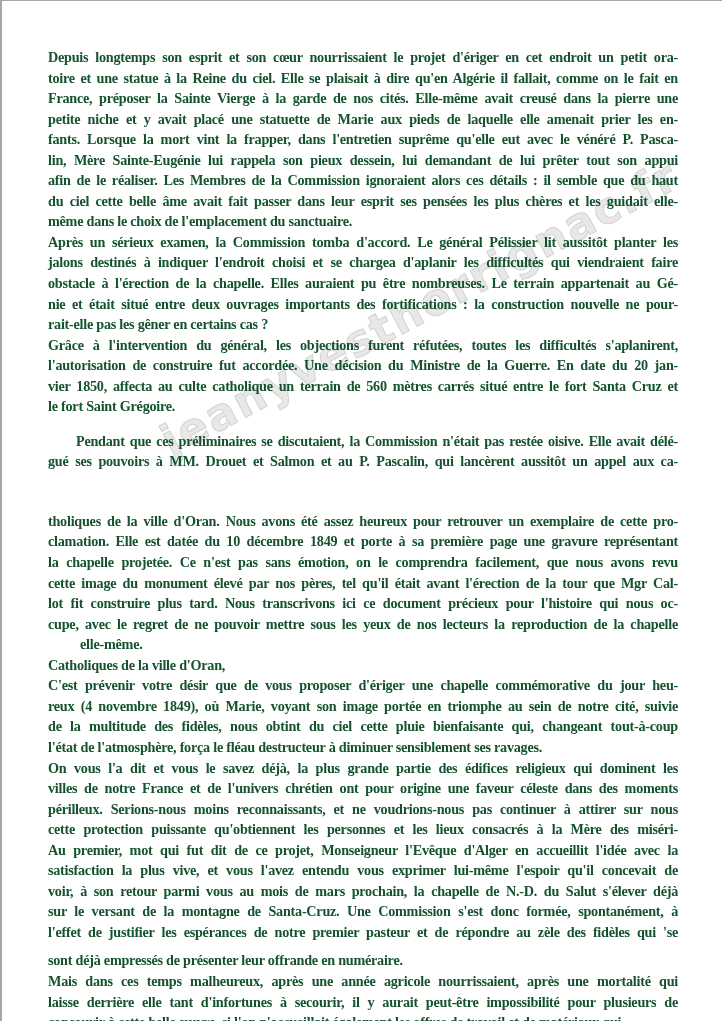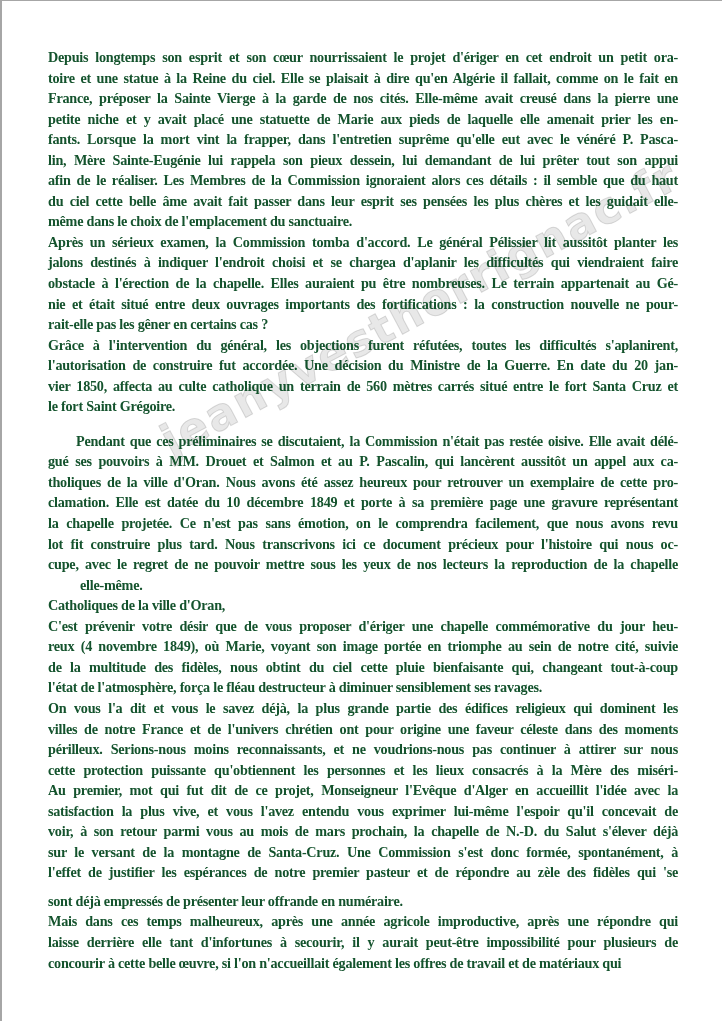--- a/index.html
+++ b/index.html
@@ -53,23 +53,24 @@
       <div>
         <span class="ln" style="white-space: nowrap;"><span style="white-space: nowrap;">Grâce à l'intervention du général, les objections furent réfutées, toutes les difficultés s'aplanirent,</span></span>
         <span class="ln" style="white-space: nowrap;"><span style="white-space: nowrap;">l'autorisation de construire fut accordée. Une décision du Ministre de la Guerre. En date du 20 jan-</span></span>
         <span class="ln" style="white-space: nowrap;"><span style="white-space: nowrap;">vier 1850, affecta au culte catholique un terrain de 560 mètres carrés situé entre le fort Santa Cruz et</span></span>
         <span class="ln end" style="white-space: nowrap;">le fort Saint Grégoire.</span>
       </div>
       <div class="gap"></div>
       <div>
         <span class="ln" style="white-space: nowrap; margin-left: 28px;"><span style="white-space: nowrap;">Pendant que ces préliminaires se discutaient, la Commission n'était pas restée oisive. Elle avait délé-</span></span>
         <span class="ln" style="white-space: nowrap;"><span style="white-space: nowrap;">gué ses pouvoirs à MM. Drouet et Salmon et au P. Pascalin, qui lancèrent aussitôt un appel aux ca-</span></span>
-        <span class="ln" style="white-space: nowrap;"><span style="white-space: nowrap;">tholiques de la ville d'Oran. Nous avons été assez heureux pour retrouver un exemplaire de cette pro-</span></span>
+        <span class="ln" style="white-space: nowrap; margin-top: 39px;"><span style="white-space: nowrap;">tholiques de la ville d'Oran. Nous avons été assez heureux pour retrouver un exemplaire de cette pro-</span></span>
         <span class="ln" style="white-space: nowrap;"><span style="white-space: nowrap;">clamation. Elle est datée du 10 décembre 1849 et porte à sa première page une gravure représentant</span></span>
         <span class="ln" style="white-space: nowrap;"><span style="white-space: nowrap;">la chapelle projetée. Ce n'est pas sans émotion, on le comprendra facilement, que nous avons revu</span></span>
+        <span class="ln" style="white-space: nowrap;"><span style="white-space: nowrap;">cette image du monument élevé par nos pères, tel qu'il était avant l'érection de la tour que Mgr Cal-</span></span>
         <span class="ln" style="white-space: nowrap;"><span style="white-space: nowrap;">lot fit construire plus tard. Nous transcrivons ici ce document précieux pour l'histoire qui nous oc-</span></span>
         <span class="ln" style="white-space: nowrap;"><span style="white-space: nowrap;">cupe, avec le regret de ne pouvoir mettre sous les yeux de nos lecteurs la reproduction de la chapelle</span></span>
         <span class="ln end" style="white-space: nowrap; margin-left: 32px;">elle-même.</span>
       </div>
       <div>
         <span class="ln end" style="white-space: nowrap;">Catholiques de la ville d'Oran,</span>
       </div>
       <div>
         <span class="ln" style="white-space: nowrap;"><span style="white-space: nowrap;">C'est prévenir votre désir que de vous proposer d'ériger une chapelle commémorative du jour heu-</span></span>
         <span class="ln" style="white-space: nowrap;"><span style="white-space: nowrap;">reux (4 novembre 1849), où Marie, voyant son image portée en triomphe au sein de notre cité, suivie</span></span>
@@ -84,18 +85,18 @@
       </div>
       <div>
         <span class="ln" style="white-space: nowrap;"><span style="white-space: nowrap;">Au premier, mot qui fut dit de ce projet, Monseigneur l'Evêque d'Alger en accueillit l'idée avec la</span></span>
         <span class="ln" style="white-space: nowrap;"><span style="white-space: nowrap;">satisfaction la plus vive, et vous l'avez entendu vous exprimer lui-même l'espoir qu'il concevait de</span></span>
         <span class="ln" style="white-space: nowrap;"><span style="white-space: nowrap;">voir, à son retour parmi vous au mois de mars prochain, la chapelle de N.-D. du Salut s'élever déjà</span></span>
         <span class="ln" style="white-space: nowrap;"><span style="white-space: nowrap;">sur le versant de la montagne de Santa-Cruz. Une Commission s'est donc formée, spontanément, à</span></span>
         <span class="ln" style="white-space: nowrap;"><span style="white-space: nowrap;">l'effet de justifier les espérances de notre premier pasteur et de répondre au zèle des fidèles qui 'se</span></span>
         <span class="ln end" style="white-space: nowrap; margin-top: 8px;">sont déjà empressés de présenter leur offrande en numéraire.</span>
       </div>
       <div>
-        <span class="ln" style="white-space: nowrap;"><span style="white-space: nowrap;">Mais dans ces temps malheureux, après une année agricole improductive, après une répondre qui</span></span>
+        <span class="ln" style="white-space: nowrap;"><span style="white-space: nowrap;">Mais dans ces temps malheureux, après une année agricole nourrissaient, après une mortalité qui</span></span>
         <span class="ln" style="white-space: nowrap;"><span style="white-space: nowrap;">laisse derrière elle tant d'infortunes à secourir, il y aurait peut-être impossibilité pour plusieurs de</span></span>
         <span class="ln end" style="white-space: nowrap;">concourir à cette belle œuvre, si l'on n'accueillait également les offres de travail et de matériaux qui</span>
       </div>
     </div>
 </div>
 
 </body></html>

